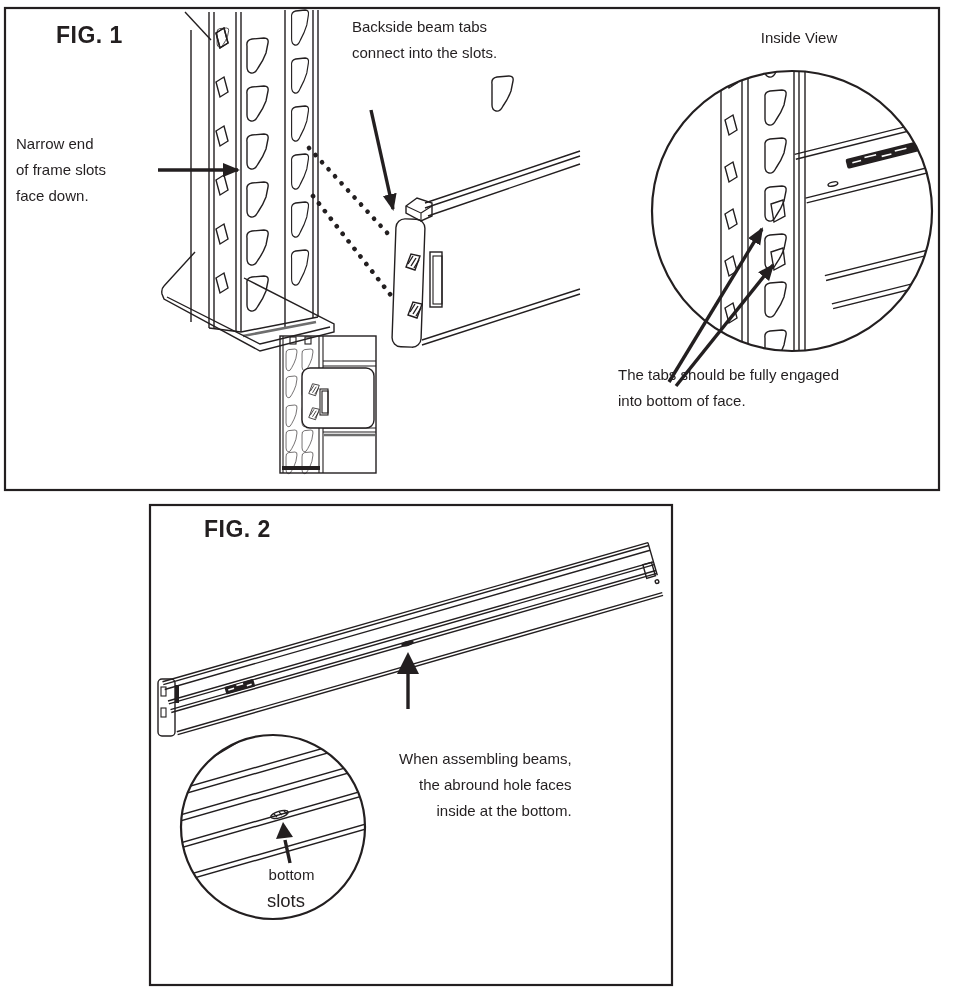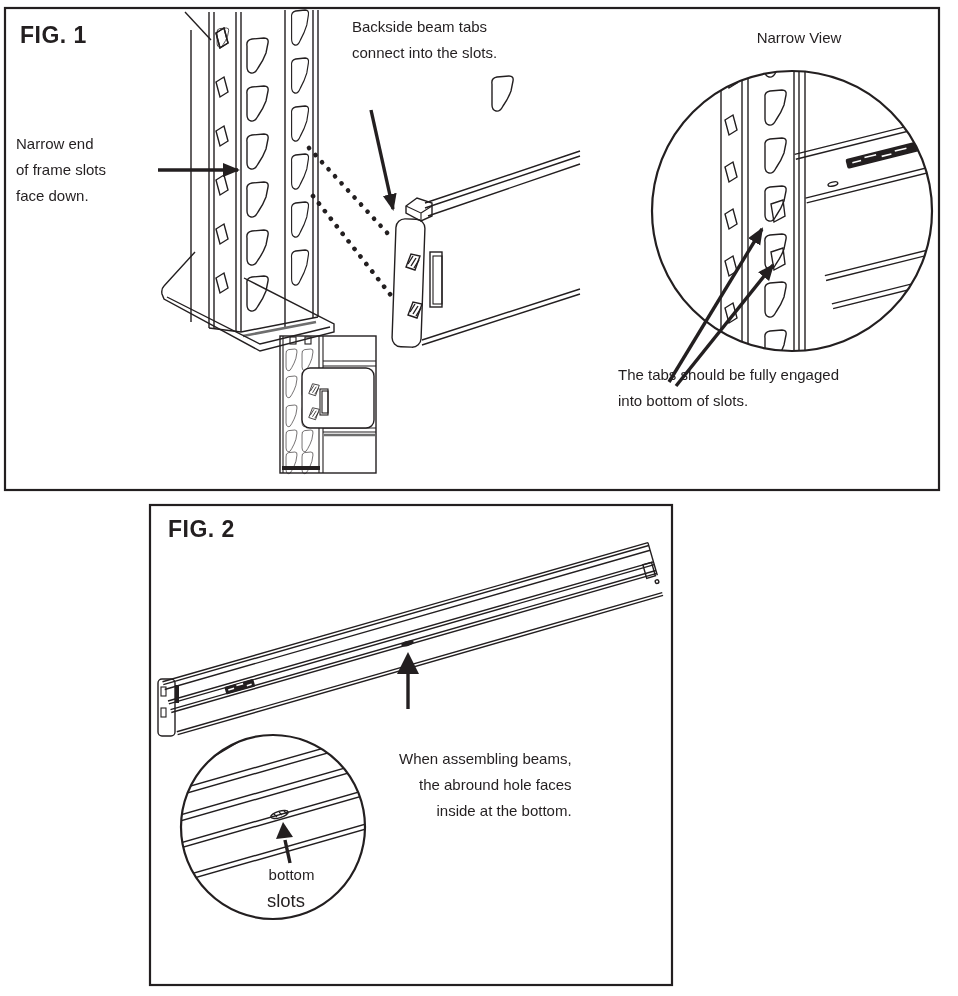--- a/index.html
+++ b/index.html
@@ -4,21 +4,21 @@
 <style>
   :root { --ink:#231f20; --paper:#ffffff; }
   html,body { margin:0; padding:0; }
   body {
     width:958px; height:996px; position:relative; overflow:hidden;
     background:var(--paper);
     font-family:"Liberation Sans", sans-serif;
     color:var(--ink);
   }
   .txt { position:absolute; white-space:pre-line; font-size:15px; line-height:26px; }
-  .figlabel { font-weight:bold; font-size:23px; letter-spacing:.5px; }
+  .figlabel { font-weight:bold; font-size:23px; letter-spacing:.5px;margin-left:36px; }
   .center { text-align:center; }
   svg { position:absolute; left:0; top:0; }
   .ln   { stroke:var(--ink); fill:none; stroke-width:1.4; }
   .ln2  { stroke:var(--ink); fill:none; stroke-width:2.2; }
   .thin { stroke:var(--ink); fill:none; stroke-width:1.1; }
   .dots { stroke:var(--ink); fill:none; stroke-width:4.6; stroke-dasharray:0.1 9.5; stroke-linecap:round; }
   .aline{ stroke:var(--ink); fill:none; stroke-width:3.4; }
   .fill-ink  { fill:var(--ink); stroke:none; }
   .fill-white{ fill:var(--paper); }
   .wdash { stroke:var(--paper); stroke-width:1.6; fill:none; }
@@ -215,22 +215,22 @@
     </g>
   </g>
 </svg>
 
 <div class="txt figlabel" style="left:20px; top:22px;">FIG. 1</div>
 <div class="txt" style="left:352px; top:14px;">Backside beam tabs
 connect into the slots.</div>
 <div class="txt" style="left:16px; top:131px;">Narrow end
 of frame slots
 face down.</div>
-<div class="txt center" style="left:719px; top:25px; width:160px;">Narrow View</div>
+<div class="txt center" style="left:719px; top:25px; width:160px;">Inside View</div>
 <div class="txt" style="left:618px; top:362px;">The tabs should be fully engaged
-into bottom of slots.</div>
+into bottom of face.</div>
 
 <div class="txt figlabel" style="left:168px; top:516px;">FIG. 2</div>
 <div class="txt" style="left:399px; top:746px;text-align:right;">When assembling beams,
 the abround hole faces
 inside at the bottom.</div>
 <div class="txt center" style="left:244px; top:862px; width:95px;">bottom</div>
 <div class="txt center" style="left:246px; top:888px; width:80px; font-size:18.5px;">slots</div>
 
 </body></html>

